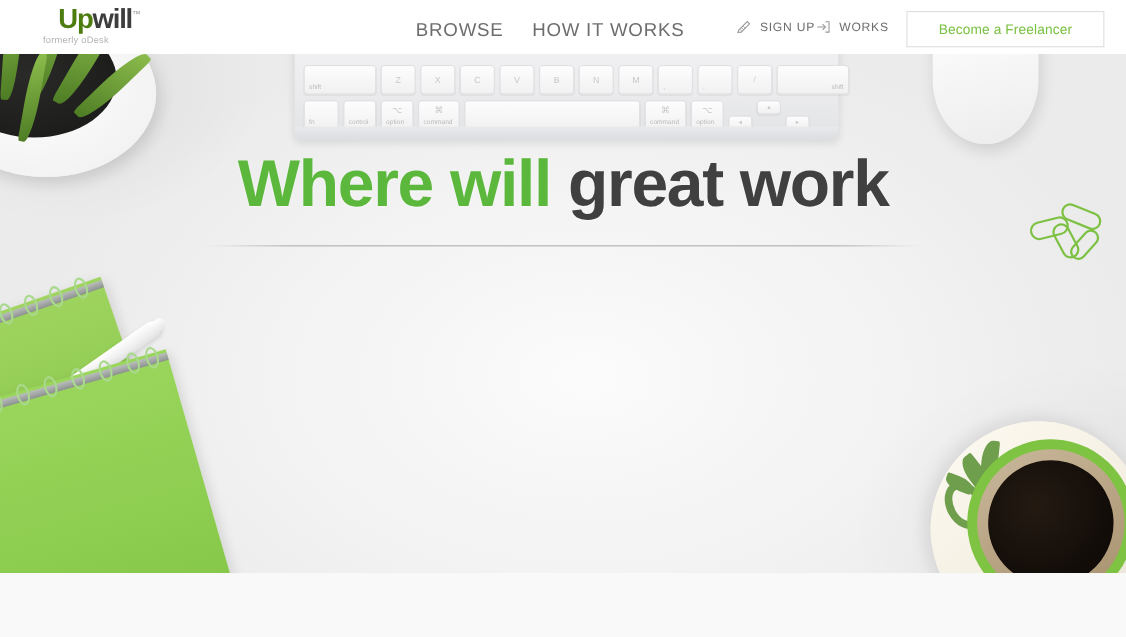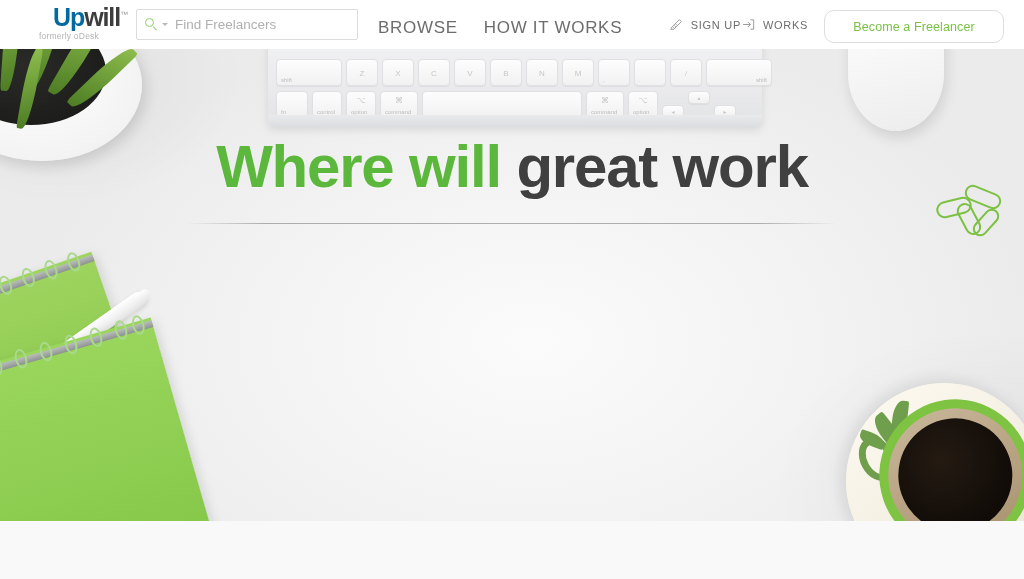--- a/index.html
+++ b/index.html
@@ -19,21 +19,21 @@
   }
   .logo-wrap {
     position:absolute; left:14px; top:5px; width:110px; height:40px;
     display:flex; flex-direction:column; align-items:center;
     line-height:1;
   }
   .logo-main {
     font-size:25px; font-weight:bold; letter-spacing:-1.1px;
     white-space:nowrap;
   }
-  .logo-up { color:#0369a1;margin-left:43px; }
+  .logo-up { color:#4d7c0f;margin-left:43px; }
   .logo-work { color:#3d3d3d; }
   .logo-tm { font-size:8px; color:#9a9a9a; vertical-align:super; font-weight:normal; letter-spacing:0; }
   .logo-sub {
     font-size:8.5px; color:#b3b3b3; letter-spacing:0.2px; margin-top:2px;
   }
 
   .searchbox {
     position:absolute; left:136px; top:9px; width:222px; height:31px;
     border:1px solid #dcdcdc; background:#fff; border-radius:2px;
     display:flex; align-items:center; padding:0 8px;
@@ -67,21 +67,21 @@
   .auth { position:absolute; right:216px; top:17px; display:flex; align-items:center; }
   .auth-item { display:flex; align-items:center; gap:7px; cursor:pointer; }
   .auth-label { font-size:11px; color:#6d6d6d; letter-spacing:0.7px; white-space:nowrap; }
 
   .pencil-icon { width:15px; height:15px; display:block; }
   .login-icon { width:15px; height:15px; display:block; }
 
   .cta-header {
     position:absolute; right:20px; top:10px;
     width:180px; height:33px;
-    border:1px solid #dedede; background:#fff; border-radius:10px;
+    border:1px solid #dedede; background:#fff; border-radius:0;
     display:flex; align-items:center; justify-content:center;
     cursor:pointer;
   }
   .cta-header span { font-size:12.5px; color:#7ac143; letter-spacing:0.1px; }
 
   
   .hero {
     position:absolute; top:49px; left:0; width:1024px; height:472px;
     overflow:hidden;
     background:
@@ -279,28 +279,20 @@
 
 <div class="page">
 
   <div class="header">
 
     <div class="logo-wrap">
       <div class="logo-main"><span class="logo-up">Up</span><span class="logo-work">will</span><span class="logo-tm">™</span></div>
       <div class="logo-sub">formerly oDesk</div>
     </div>
 
-    <div class="searchbox">
-      <span class="search-icon">
-        <span class="circ"></span>
-          <span class="hand"></span>
-      </span>
-      <span class="search-caret"></span>
-      <input class="search-input" type="text" value="" placeholder="Find Freelancers" style="">
-    </div>
 
     <div class="nav">
       <a class="nav-item" href="#">BROWSE</a>
       <a class="nav-item" href="#">HOW IT WORKS</a>
     </div>
 
     <div class="auth">
       <div class="auth-item">
         <svg class="pencil-icon" viewBox="0 0 16 16">
           <path d="M2 13.2 L3 10.8 L11 2.8 L13.2 5 L5.2 13 Z" fill="none" stroke="#9a9a9a" stroke-width="1.05"></path>

